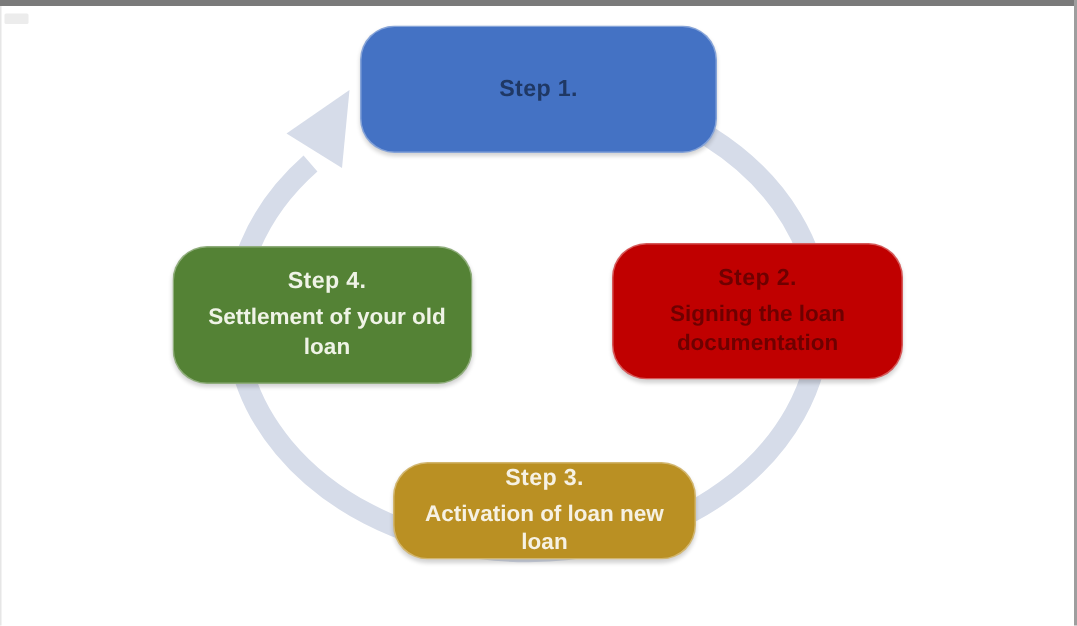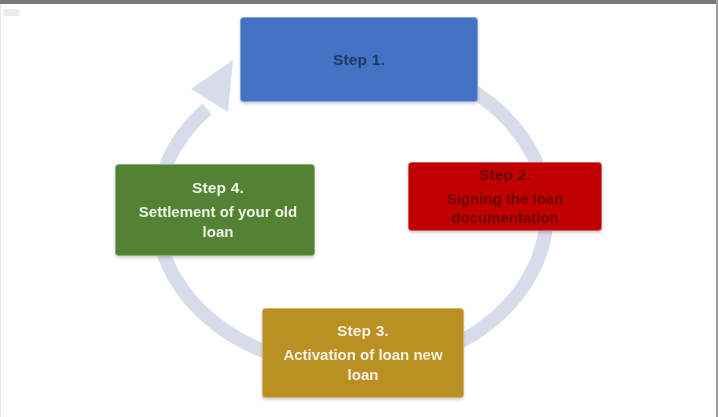--- a/index.html
+++ b/index.html
@@ -26,21 +26,21 @@
     position:absolute;left:3px;top:9px;width:16px;height:7px;
     background:#ececec;border-radius:1px;
   }
   svg.ring{
     position:absolute;left:0;top:0;width:718px;height:417px;
     z-index:1;
   }
   .step-box{
     position:absolute;
     z-index:2;
-    border-radius:4px;
+    border-radius:23px;
     display:flex;
     flex-direction:column;
     align-items:center;
     justify-content:center;
     text-align:center;
     gap:5px;
     padding:6px 12px;
     box-sizing:border-box;
     border:1px solid rgba(255,255,255,0.35);
     box-shadow:0 2px 3px rgba(0,0,0,0.18);
@@ -49,22 +49,22 @@
   .step-title{
     font-size:15.5px;
     letter-spacing:0.2px;
   }
   .step-desc{
     font-size:15px;
     line-height:1.3;
   }
   .pos-top   {left:240px;top:17px; width:238px;height:85px;}
   .pos-top .step-desc{white-space:nowrap;}
-  .pos-right {left:408px;top:162px;width:194px;height:69px;}
-  .pos-bottom{left:262px;top:308px;width:202px;height:90px;}
+  .pos-right {left:408px;top:162px;width:194px;height:91px;}
+  .pos-bottom{left:262px;top:308px;width:202px;height:65px;}
   .pos-left  {left:115px;top:164px;width:200px;height:92px;padding-left:18px;}
 </style>
 </head>
 <body>
 
 <div class="frame-top"></div>
 <div class="frame-right"></div>
 <div class="frame-left"></div>
 <div class="frame-artifact"></div>
 

